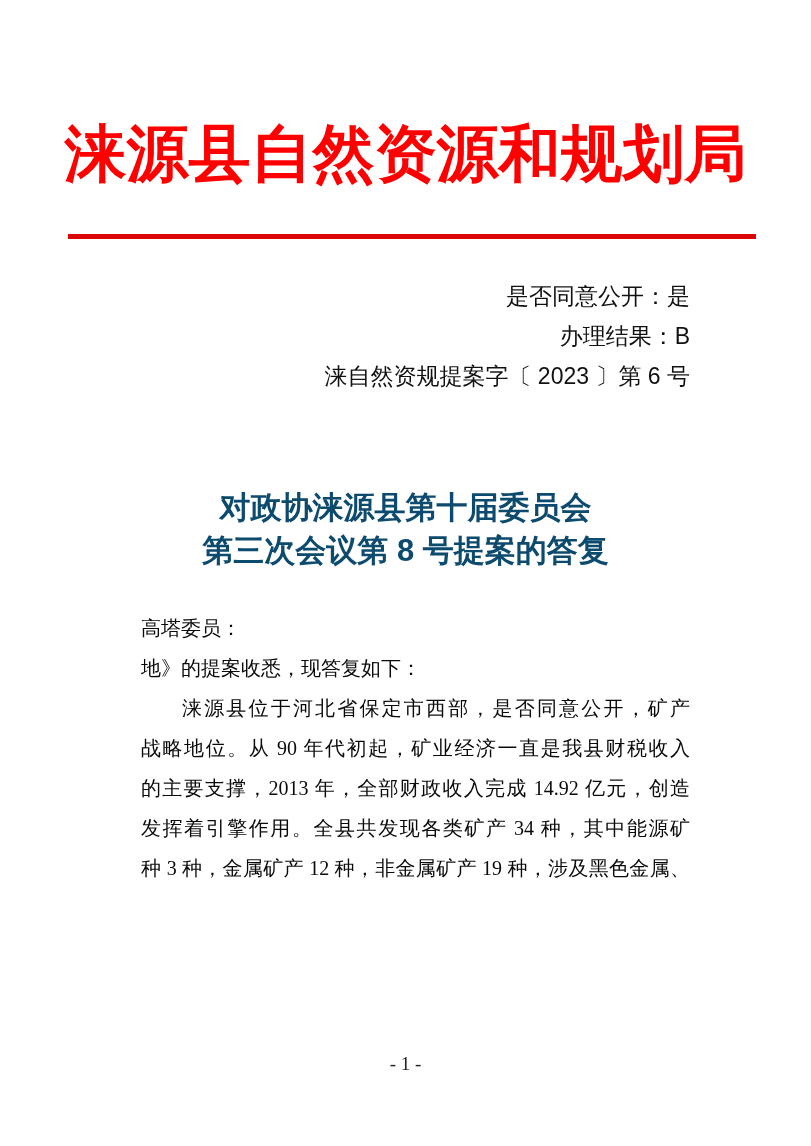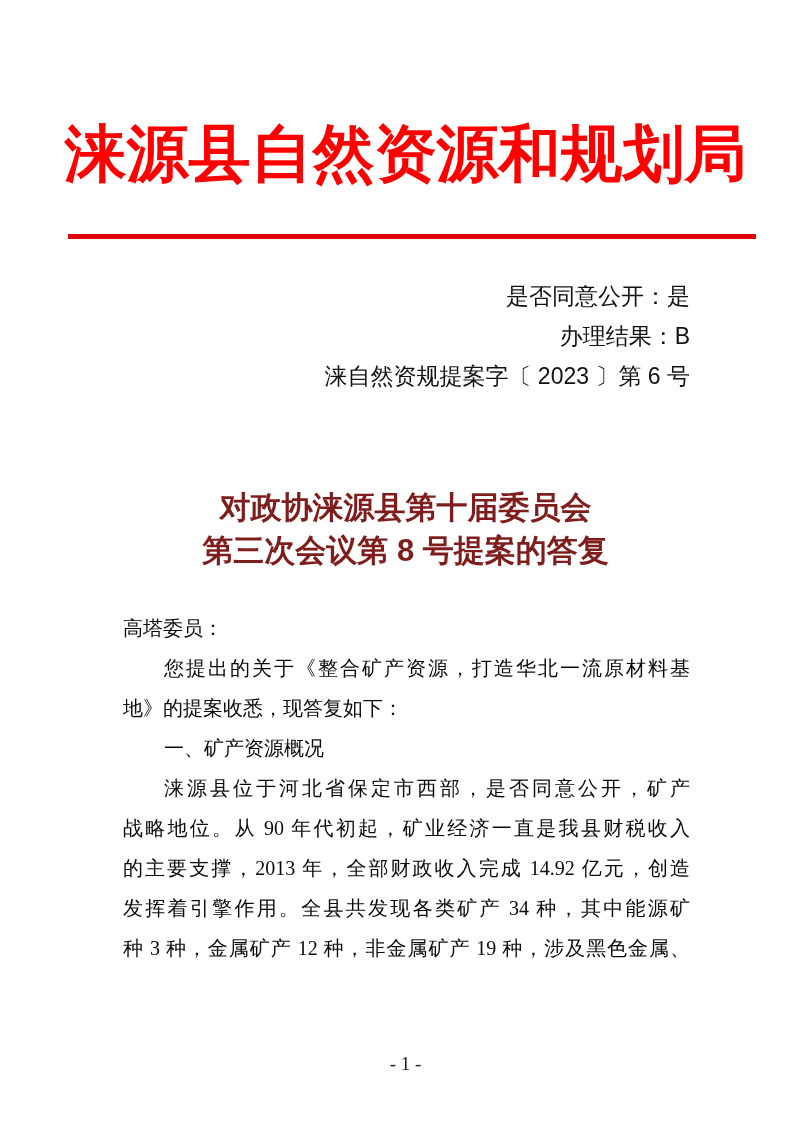--- a/index.html
+++ b/index.html
@@ -56,37 +56,38 @@
   .doc-title {
     position: absolute;
     top: 486px;
     left: 0;
     right: 0;
     text-align: center;
     font-family: "Liberation Sans", "DejaVu Sans", sans-serif;
     font-weight: 700;
     font-size: 31px;
     line-height: 43px;
-    color: #7f1d1d;
+    color: #0c4a6e;
     white-space: nowrap;
   }
   
   .body-text {
     position: absolute;
     top: 608px;
     left: 123px;
     width: 567px;
     font-family: "Liberation Serif", "DejaVu Serif", serif;
     font-size: 20px;
     line-height: 40px;
     color: #0a0a0a;
   }
   .body-text .line {
     height: 40px;
     overflow: hidden;
+    margin-left: 18px;
   }
   .body-text .line.j {
     text-align: justify;
     text-align-last: justify;
   }
   .body-text .line.i {
     text-indent: 41px;
   }
   
   .footer {
@@ -115,23 +116,21 @@
     <div>涞自然资规提案字〔 2023 〕第 6 号</div>
   </div>
 
   <div class="doc-title">
     <div>对政协涞源县第十届委员会</div>
     <div>第三次会议第 8 号提案的答复</div>
   </div>
 
   <div class="body-text">
     <div class="line">高塔委员：</div>
-    <div class="line j i">您提出的关于《整合矿产资源，打造华北一流原材料基</div>
     <div class="line">地》的提案收悉，现答复如下：</div>
-    <div class="line i">一、矿产资源概况</div>
     <div class="line j i">涞源县位于河北省保定市西部，是否同意公开，矿产</div>
     <div class="line j">战略地位。从 90 年代初起，矿业经济一直是我县财税收入</div>
     <div class="line j">的主要支撑，2013 年，全部财政收入完成 14.92 亿元，创造</div>
     <div class="line j">发挥着引擎作用。全县共发现各类矿产 34 种，其中能源矿</div>
     <div class="line j">种 3 种，金属矿产 12 种，非金属矿产 19 种，涉及黑色金属、</div>
   </div>
 
   <div class="footer">- 1 -</div>
 
 </div>

